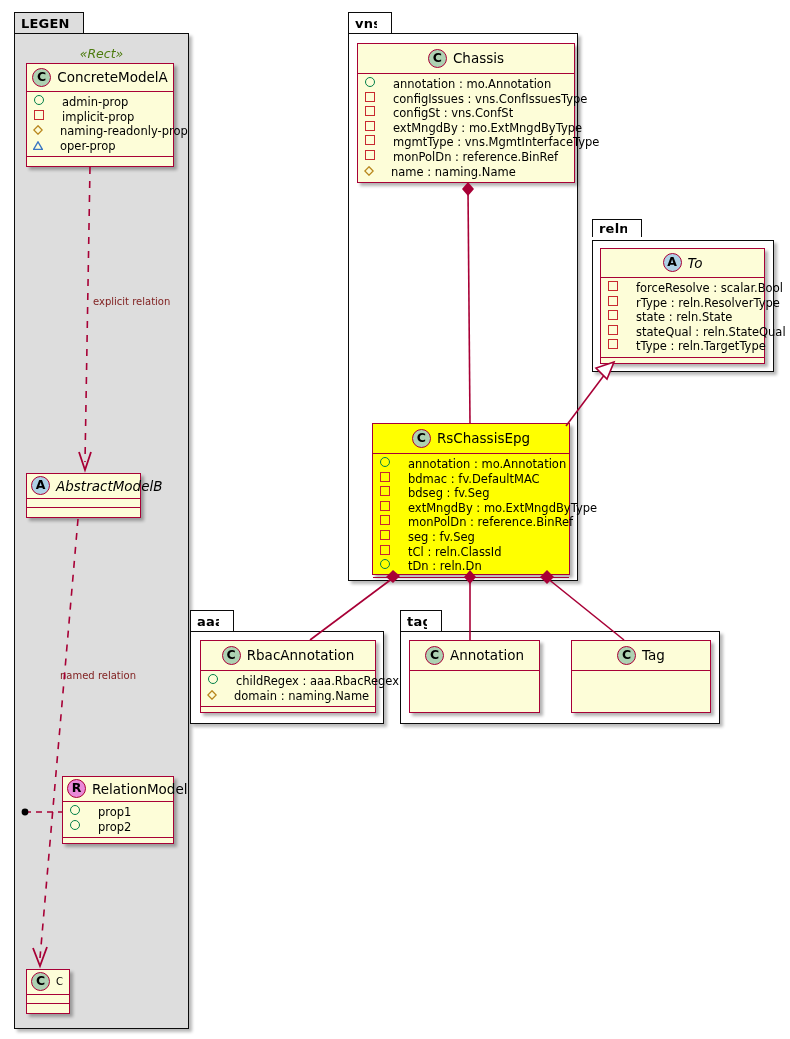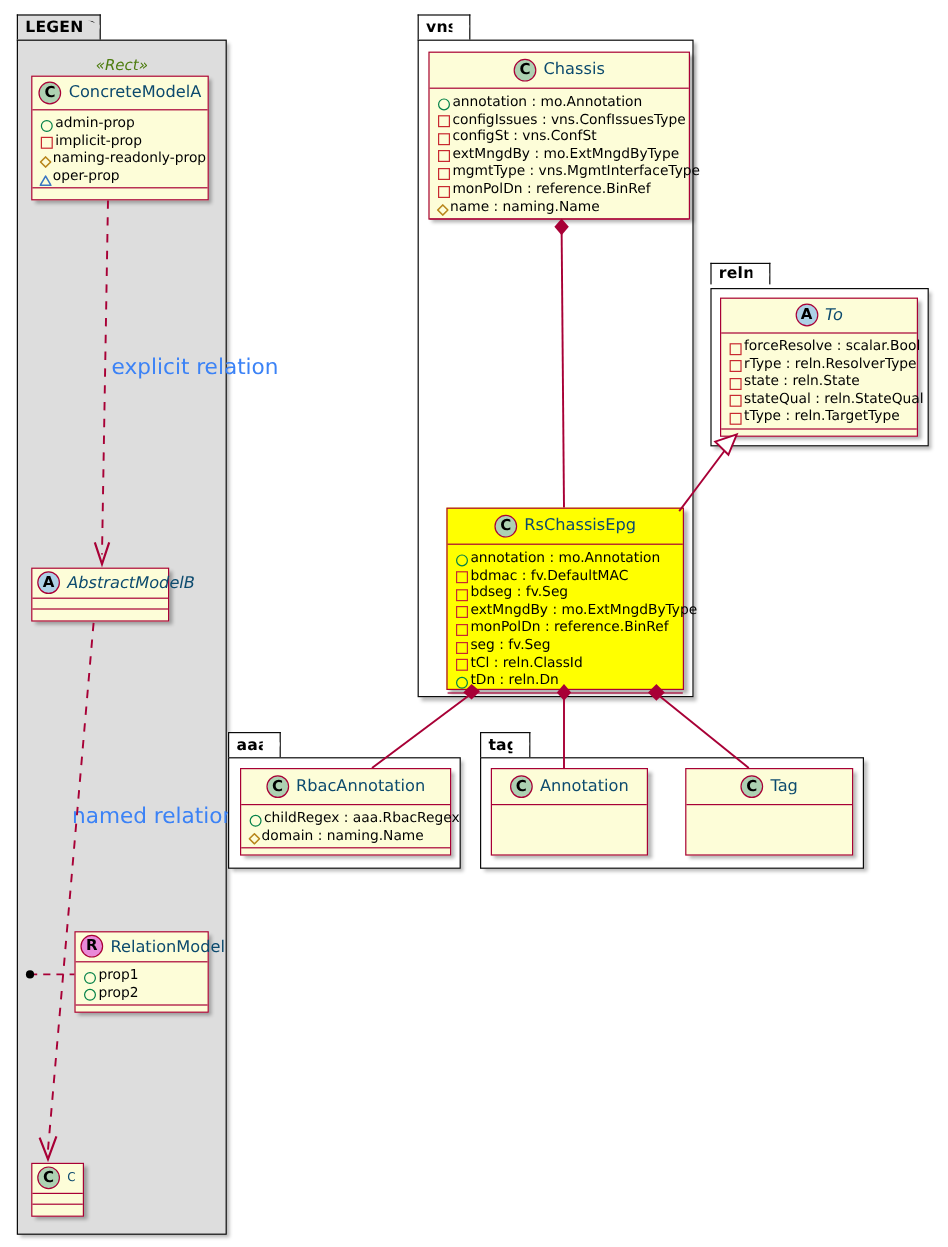--- a/index.html
+++ b/index.html
@@ -28,46 +28,46 @@
   .cls{position:absolute;box-sizing:border-box;border:1.5px solid #a80036;
        background:#fdfdd8;box-shadow:3px 3px 3px rgba(0,0,0,.30);}
   .cls.yellow{background:#ffff00;}
   .cls-head{box-sizing:border-box;border-bottom:1.5px solid #a80036;
             display:flex;align-items:center;justify-content:center;gap:6px;
             padding:3px 8px 4px 8px;font-size:13.5px;color:#000;}
   .cls-head.tight{padding:2px 4px 3px 4px;justify-content:flex-start;}
   .cls-body{box-sizing:border-box;border-bottom:1.5px solid #a80036;
             padding:3px 4px 3px 6px;}
   .cls-foot{box-sizing:border-box;height:9px;}
-  .attr{display:flex;align-items:flex-end;gap:1px;font-size:11.5px;color:#000;
+  .attr{display:flex;align-items:flex-start;gap:17px;font-size:11.5px;color:#000;
         line-height:14.6px;white-space:nowrap;}
 
   
   .badge{width:17px;height:17px;border-radius:50%;flex:0 0 17px;
          display:flex;align-items:center;justify-content:center;
          font-weight:bold;font-size:12.5px;line-height:1;}
   .badge.c{background:#add1b2;border:1.5px solid #a80036;color:#000;}
   .badge.a{background:#add1e6;border:1.5px solid #a80036;color:#000;}
   .badge.r{background:#e989d8;border:1.5px solid #a80036;color:#000;}
-  .cname{font-size:13.5px;color:#0c4a6e;}
+  .cname{font-size:13.5px;color:#000000;}
   .cname.italic{font-style:italic;}
   .stereotype{font-style:italic;font-size:12.5px;text-align:center;color:#4d7c0f;}
 
   
   .vis{width:10px;height:10px;flex:0 0 10px;position:relative;}
   .vis.circle{border:1.4px solid #038048;border-radius:50%;
               width:8px;height:8px;flex:0 0 8px;margin:0 1px;}
   .vis.square{border:1.4px solid #c82930;width:8px;height:8px;flex:0 0 8px;margin:0 1px;}
   .vis.dmd{width:10px;height:10px;flex:0 0 10px;}
   .vis.tri{width:10px;height:9px;flex:0 0 10px;}
 
   
   svg.edges{position:absolute;left:0;top:0;width:790px;height:1039px;
             pointer-events:none;}
-  .edge-label{position:absolute;font-size:18px;color:#3b82f6;white-space:nowrap;}
+  .edge-label{position:absolute;font-size:10px;color:#7f1d1d;white-space:nowrap;}
 </style>
 </head>
 <body>
 
 <div class="pkg-tab legend" style="left:14px;top:12px;width:70px;height:22px;">
   <span>LEGEND</span>
   <span class="fold"></span>
 </div>
 <div class="pkg legend" style="left:14px;top:33px;width:175px;height:996px;"></div>
 

